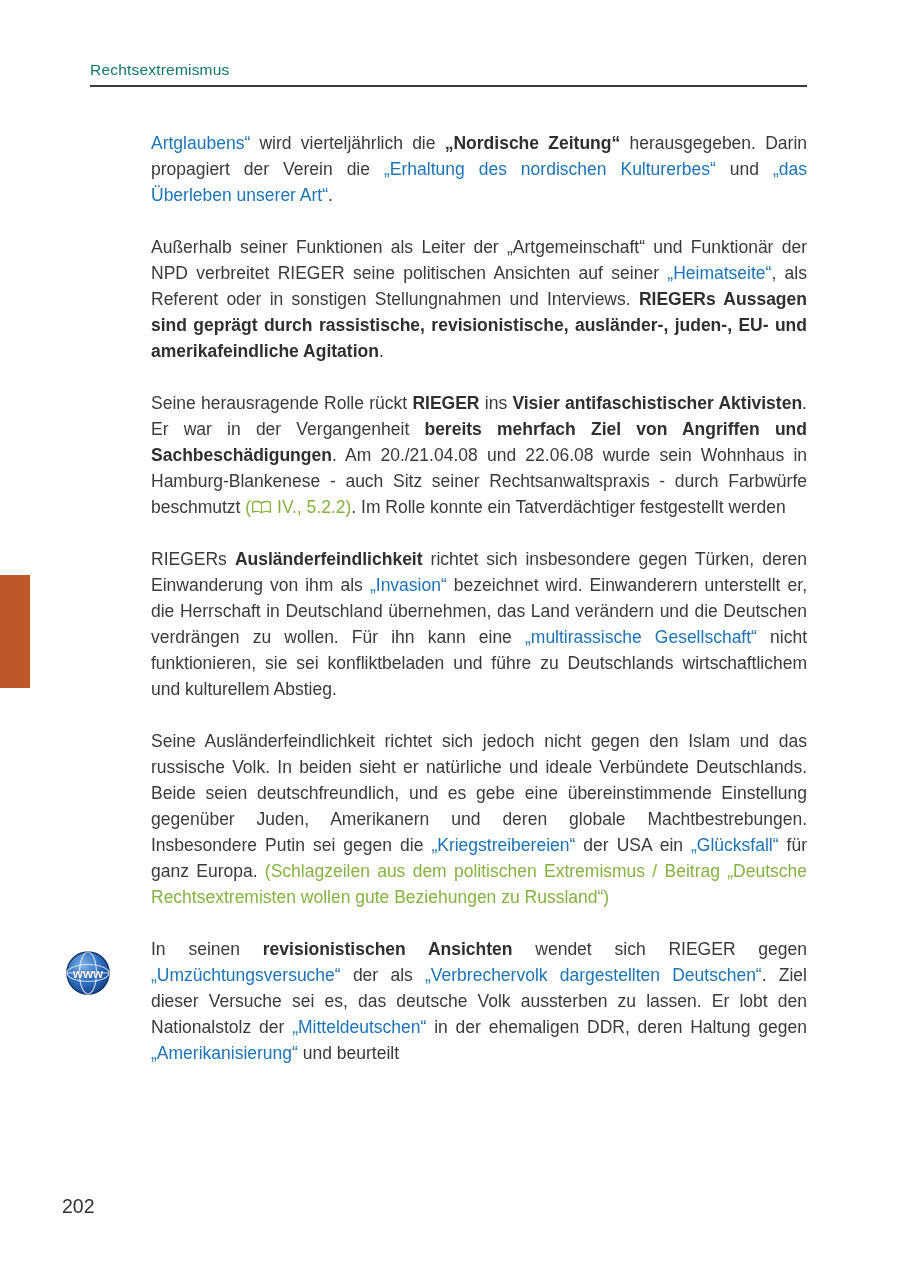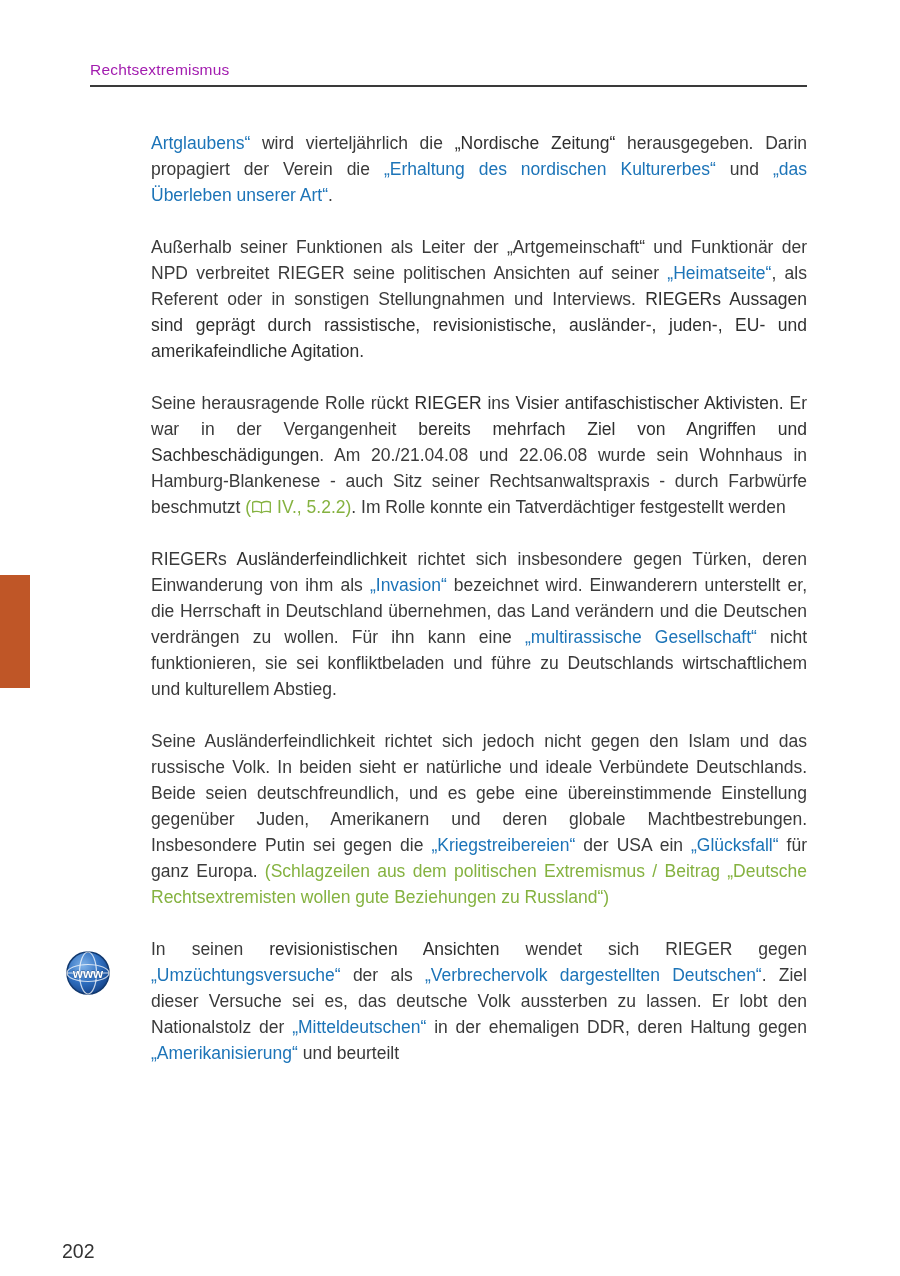--- a/index.html
+++ b/index.html
@@ -18,21 +18,21 @@
     overflow: hidden;
     font-family: "Liberation Sans", sans-serif;
     color: var(--text);
   }
   .header-title {
     position: absolute;
     left: 90px;
     top: 61px;
     font-size: 15.5px;
     letter-spacing: 0.2px;
-    color: #a21caf;
+    color: #0f766e;
   }
   .header-rule {
     position: absolute;
     left: 90px;
     top: 85px;
     width: 717px;
     height: 2px;
     background: #3a3a3a;
   }
   .body-text {
@@ -40,21 +40,21 @@
     left: 151px;
     top: 130px;
     width: 656px;
   }
   .para {
     margin: 0 0 26px 0;
     font-size: 17.5px;
     line-height: 26px;
     text-align: justify;
   }
-  .seg-bold { font-weight: normal; color: #2f2f2f; }
+  .seg-bold { font-weight: bold; color: #2f2f2f; }
   .seg-blue { color: var(--blue); }
   .seg-green { color: var(--green); }
   .inline-icon { white-space: nowrap; color: var(--green); }
   .inline-icon svg { vertical-align: -2px; }
   .margin-tab {
     position: absolute;
     left: 0;
     top: 575px;
     width: 30px;
     height: 113px;
@@ -64,21 +64,21 @@
     position: absolute;
     left: 65px;
     top: 950px;
     width: 46px;
     height: 46px;
     cursor: pointer;
   }
   .page-number {
     position: absolute;
     left: 62px;
-    top: 1240px;
+    top: 1195px;
     font-size: 19.5px;
     color: #333333;
   }
 </style>
 </head>
 <body>
 
 <div class="header-title">Rechtsextremismus</div>
 <div class="header-rule"></div>
 

